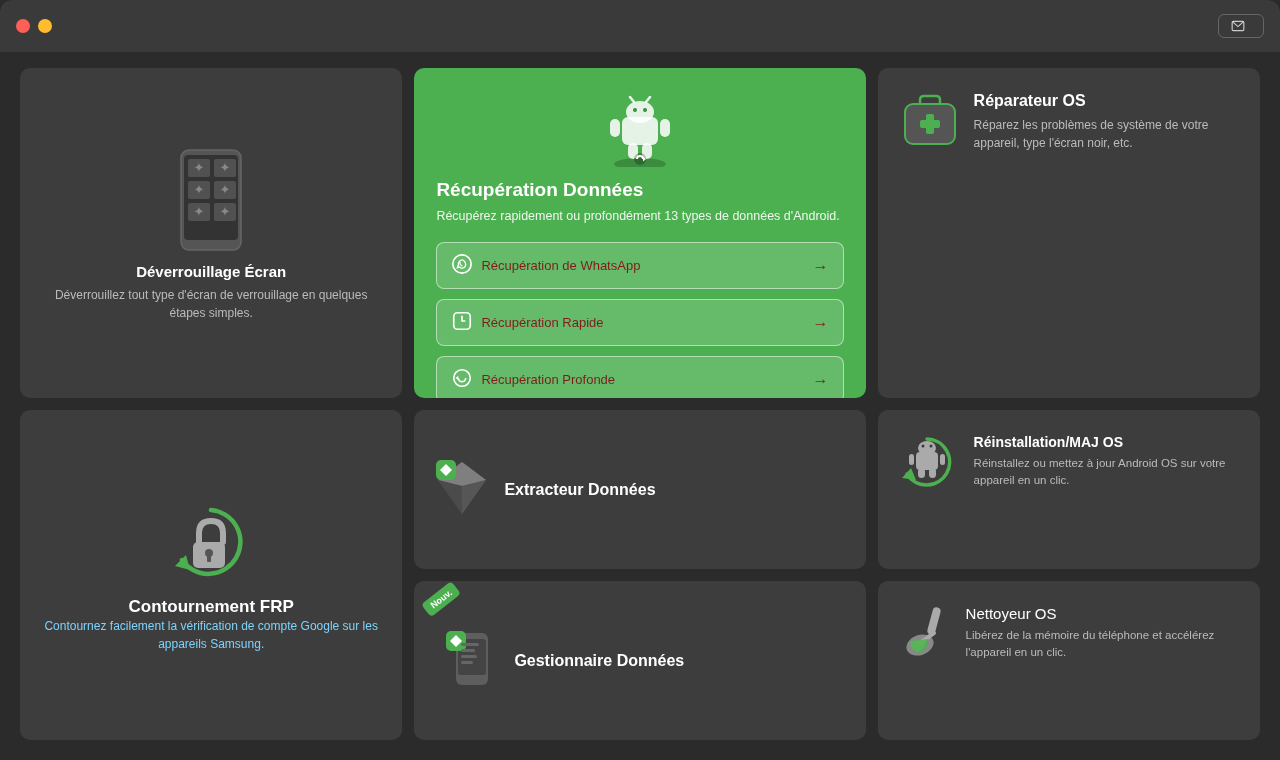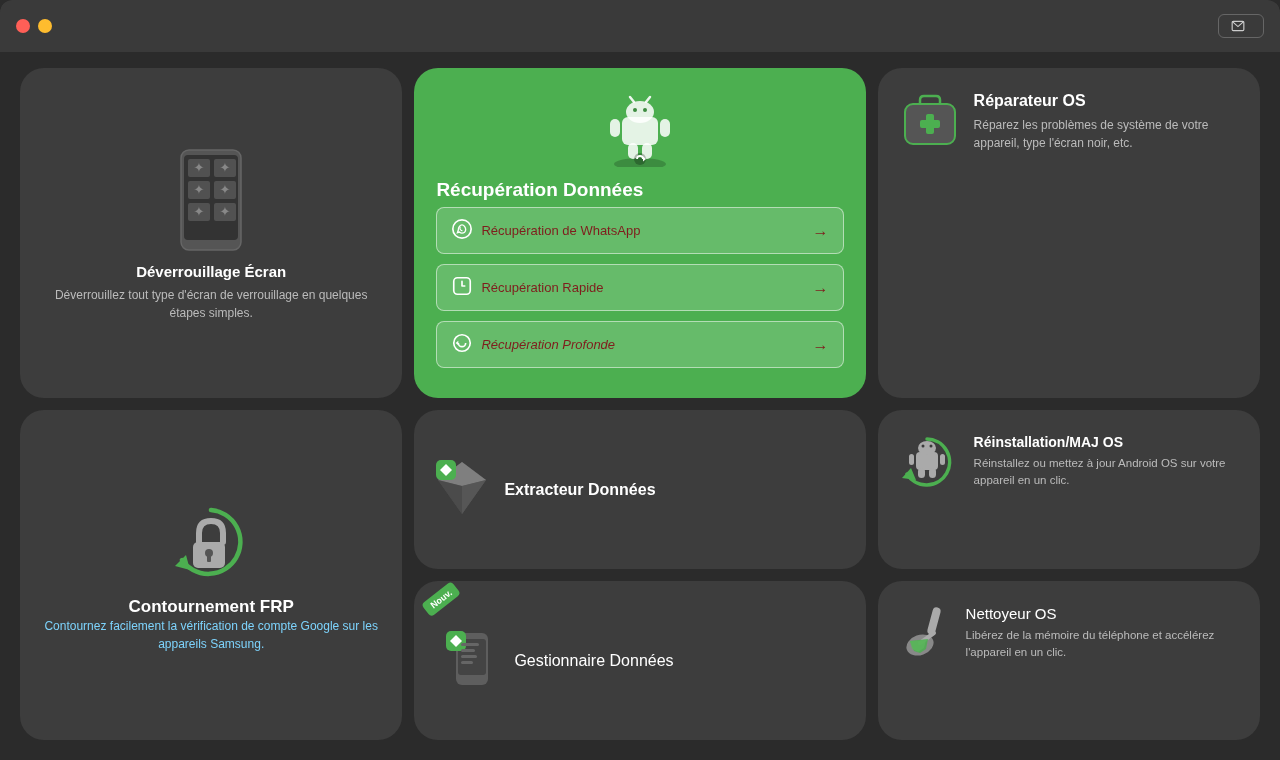--- a/index.html
+++ b/index.html
@@ -64,21 +64,21 @@
       padding: 16px 20px 20px 20px;
       display: grid;
       grid-template-columns: 1fr 1.18fr 1fr;
       grid-template-rows: 1fr 1fr;
       gap: 12px;
       height: calc(760px - 52px);
     }
 
     .card {
       background: #3d3d3d;
-      border-radius: 24px;
+      border-radius: 10px;
       padding: 24px 22px;
       display: flex;
       flex-direction: column;
       align-items: flex-start;
       position: relative;
       overflow: hidden;
     }
 
     .card.green {
       background: #4caf50;
@@ -95,21 +95,21 @@
       border-radius: 8px;
       padding: 10px 14px;
       color: #7f1d1d;
       font-size: 13px;
       font-weight: 500;
       cursor: pointer;
       width: 100%;
       margin-bottom: 10px;
     }
 
-    .green-btn:last-child { margin-bottom: 0; font-style: italic; }
+    .green-btn:last-child { margin-bottom: 0; }
   </style>
 </head>
 <body>
 
 <div class="titlebar">
   <div class="traffic-lights">
     <div class="traffic-light close"></div>
     <div class="traffic-light minimize"></div>
   </div>
   <span class="app-title"></span>
@@ -160,20 +160,21 @@
           <rect x="60" y="27" width="10" height="18" rx="5" fill="rgba(255,255,255,0.85)"></rect>
           <rect x="28" y="51" width="10" height="16" rx="5" fill="rgba(255,255,255,0.85)"></rect>
           <rect x="42" y="51" width="10" height="16" rx="5" fill="rgba(255,255,255,0.85)"></rect>
 
           <circle cx="40" cy="67" r="6" fill="rgba(0,0,0,0.25)"></circle>
           <path d="M37 67 A3 3 0 1 1 43 67" stroke="#fff" stroke-width="1.8" fill="none"></path>
           <polygon points="43,64.5 43,69.5 46,67" fill="#fff"></polygon>
         </svg>
       </div>
       <div style="font-size:19px;font-weight:700;color:#fff;margin-bottom:6px;">Récupération Données</div>
+      <div style="font-size:12.5px;color:rgba(255,255,255,0.9);line-height:1.5;margin-bottom:16px;">Récupérez rapidement ou profondément 13 types de données d'Android.</div>
       <button class="green-btn">
         <span style="display:flex;align-items:center;flex:1;">
           <span style="margin-right:8px;">
             <svg width="22" height="22" viewBox="0 0 24 24">
               <circle cx="12" cy="12" r="10" fill="none" stroke="#fff" stroke-width="1.8"></circle>
               <path d="M8 13 C8 10 10 7.5 12 7.5 C14 7.5 16 10 16 12.5 C16 15 14 16.5 12 16.5 C11 16.5 10 16 9.2 15.3 L7 16 L8 13Z" fill="none" stroke="#fff" stroke-width="1.5"></path>
               <path d="M10 10 C10 10 9.5 11.2 10 12.2 C10.5 13.2 12 14 12 14" stroke="#fff" stroke-width="1.2" fill="none" stroke-linecap="round"></path>
             </svg>
           </span>
           <span>Récupération de WhatsApp</span>
@@ -308,21 +309,21 @@
 
           <rect x="0" y="0" width="20" height="20" rx="5" fill="#4caf50"></rect>
           <polygon points="4,10 10,4 16,10 10,16" fill="#fff"></polygon>
 
           <rect x="15" y="12" width="18" height="3" rx="1.5" fill="#666"></rect>
           <rect x="15" y="18" width="14" height="3" rx="1.5" fill="#666"></rect>
           <rect x="15" y="24" width="16" height="3" rx="1.5" fill="#666"></rect>
           <rect x="15" y="30" width="12" height="3" rx="1.5" fill="#666"></rect>
         </svg>
       </div>
-      <div style="font-size:16px;font-weight:400;color:#fff;">Gestionnaire Données</div>
+      <div style="font-size:16px;font-weight:700;color:#fff;">Gestionnaire Données</div>
     </div>
   </div>
   </div>
 
 <style>
   
   .main-content {
     display: grid;
     grid-template-columns: 1fr 1.18fr 1fr;
     grid-template-rows: 1fr 1fr;

